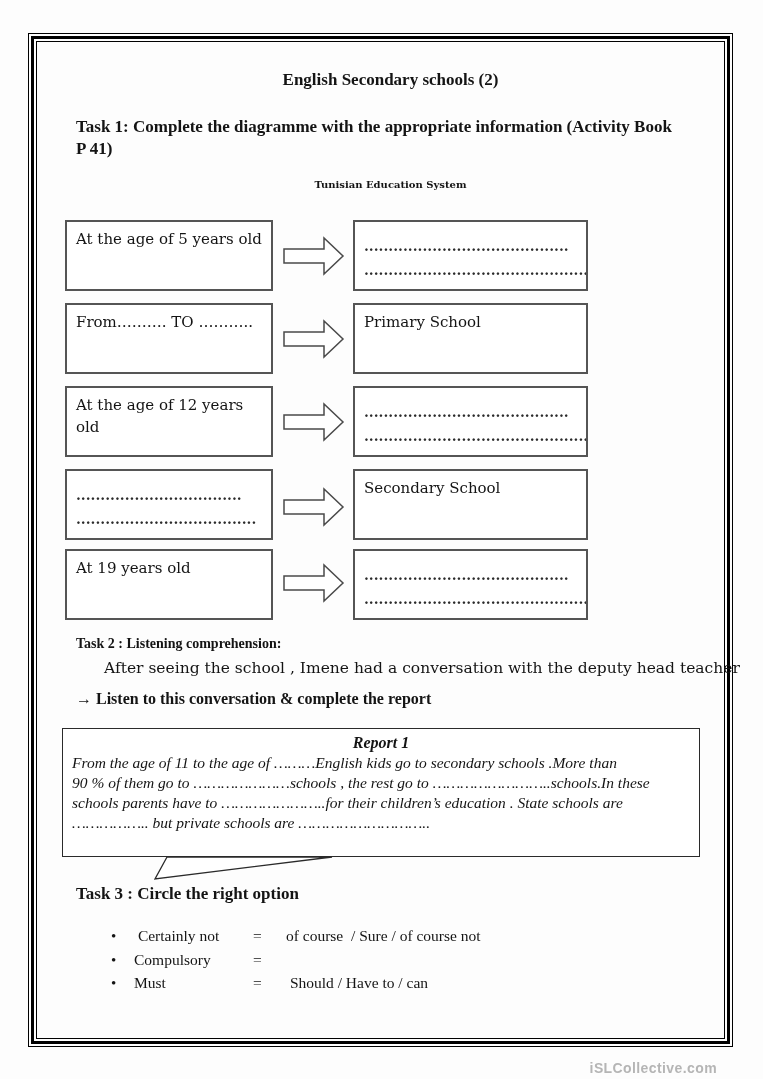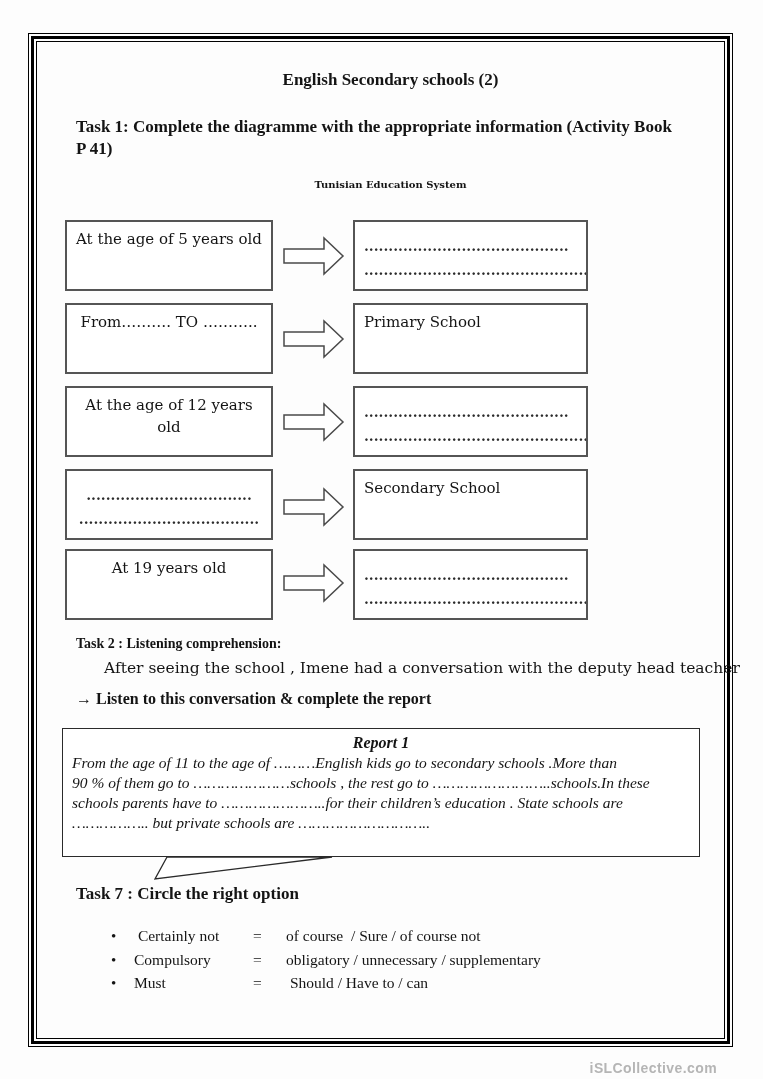--- a/index.html
+++ b/index.html
@@ -15,21 +15,21 @@
   
   .title{left:76px;top:70px;width:629px;text-align:center;font-size:17px;font-weight:bold;
          text-underline-offset:3px;}
   .t1head{left:76px;top:116px;width:640px;font-size:17px;font-weight:bold;line-height:22px;}
   .subtitle{left:76px;top:179px;width:629px;text-align:center;font-size:10px;font-weight:bold;
             font-family:"DejaVu Serif", serif;}
   
   .drow{left:0;width:763px;height:71px;}
   .dbox{position:absolute;top:0;height:71px;border:2px solid #555;background:#fff;box-sizing:border-box;
         font-family:"DejaVu Serif", serif;font-size:15px;line-height:22px;padding:6px 9px 0 9px;overflow:hidden;}
-  .dbox.lft{left:65px;width:208px;text-align:center;}
+  .dbox.lft{left:65px;width:208px;}
   .dbox.rgt{left:353px;width:235px;}
   .dbox.dots{padding-top:12px;line-height:24px;font-weight:bold;color:#2b2b2b;font-size:14px;}
   .arrow{position:absolute;left:283px;width:62px;height:40px;}
   
   .t2head{left:76px;top:636px;font-size:14px;font-weight:bold;}
   .t2body{left:76px;top:659px;width:640px;font-size:15.5px;font-family:"DejaVu Serif", serif;white-space:pre;margin-left:28px;}
   .t2instr{left:76px;top:690px;font-size:16px;font-weight:bold;}
   
   .report{left:62px;top:728px;width:638px;height:129px;border:1.5px solid #2a2a2a;background:#fff;
           box-sizing:border-box;padding:3px 9px 0 9px;font-style:italic;}
@@ -135,33 +135,32 @@
   <div class="rtitle">Report 1</div>
   <div class="rline">From the age of 11 to the age of ………English kids go to secondary schools .More than</div>
   <div class="rline">90 % of them go to …………………schools , the rest go to ……………………..schools.In these</div>
   <div class="rline">schools parents have to …………………..for their children’s education . State schools are</div>
   <div class="rline">…………….. but private schools are ………………………..</div>
 </div>
 <svg class="abs tail" viewBox="0 0 200 26">
   <polygon points="27,1 15,23 192,1" fill="#fff" stroke="#2a2a2a" stroke-width="1.3"></polygon>
 </svg>
 
-<div class="abs t3head">Task 7 : Circle the right option</div>
+<div class="abs t3head">Task 3 : Circle the right option</div>
 <div class="abs optlist">
   <div class="optrow">
     <span class="obullet">•</span>
     <span class="oterm"> Certainly not</span>
     <span class="oeq">=</span>
     <span class="oopts">of course  / Sure / of course not</span>
   </div>
   <div class="optrow">
     <span class="obullet">•</span>
     <span class="oterm">Compulsory</span>
     <span class="oeq">=</span>
-    <span class="oopts">obligatory / unnecessary / supplementary</span>
   </div>
   <div class="optrow">
     <span class="obullet">•</span>
     <span class="oterm">Must</span>
     <span class="oeq">=</span>
     <span class="oopts"> Should / Have to / can</span>
   </div>
 </div>
 
 <div class="abs wm">iSLCollective.com</div>

